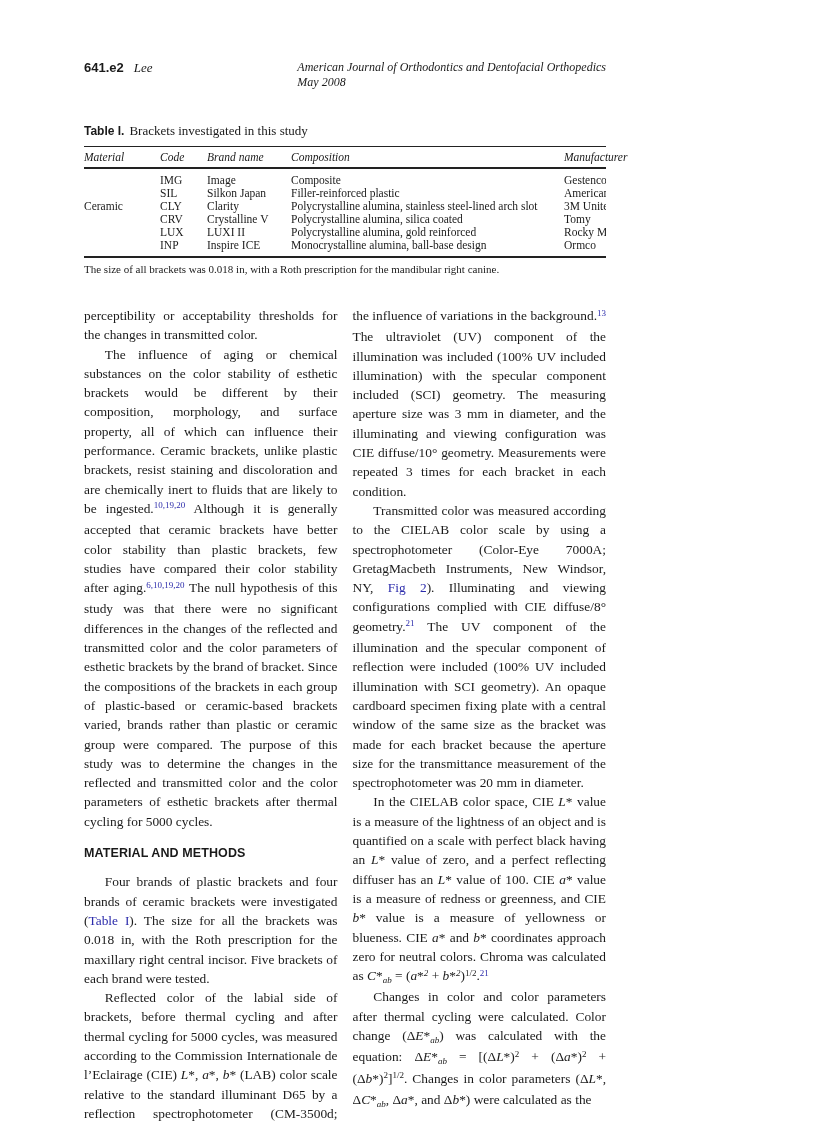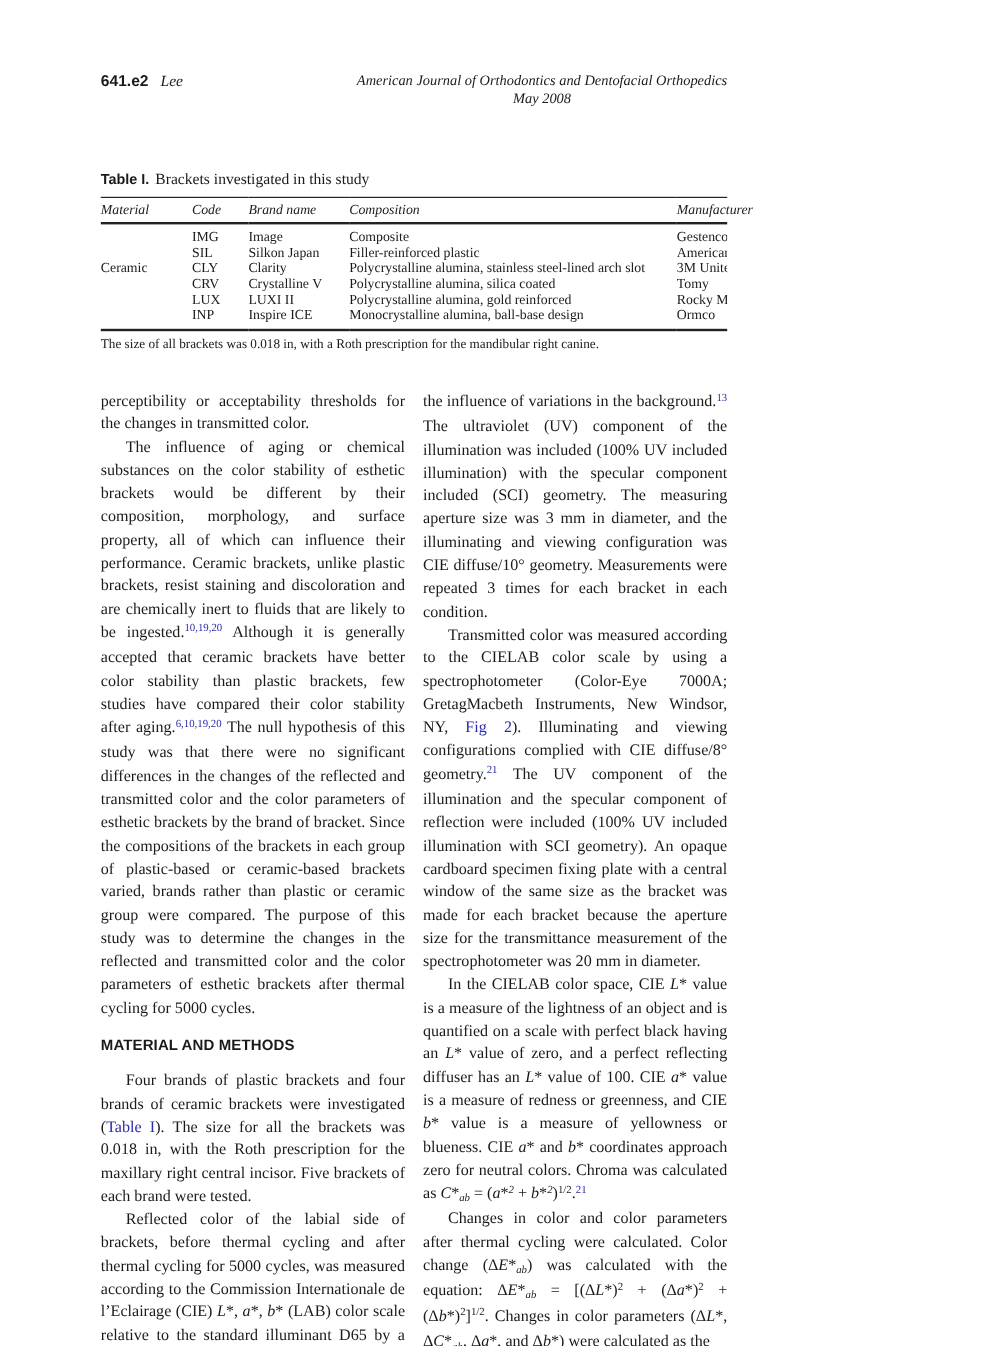--- a/index.html
+++ b/index.html
@@ -12,23 +12,23 @@
   .page{
     box-sizing:border-box;
     width:672px;min-height:1122px;
     padding:60px 66px 40px 84px;
   }
   
   .runhead{display:flex;justify-content:space-between;align-items:flex-start;}
   .runhead-left{font-size:13px;}
   .pagenum{font-family:"Liberation Sans","DejaVu Sans",sans-serif;font-weight:bold;font-size:13px;}
   .author{font-style:italic;margin-left:10px;font-size:13px;}
-  .runhead-right{text-align:center;font-style:italic;font-size:12px;line-height:15px;}
+  .runhead-right{text-align:left;font-style:italic;font-size:12px;line-height:15px;}
   
-  .tablewrap{margin-top:51px;}
+  .tablewrap{margin-top:33px;}
   .tbl-caption{font-size:13px;margin-bottom:7px;}
   .tbl-label{font-family:"Liberation Sans","DejaVu Sans",sans-serif;font-weight:bold;font-size:12px;margin-right:5px;}
   table.brackets{border-collapse:collapse;width:100%;table-layout:fixed;}
   table.brackets thead tr{border-top:1px solid #222;border-bottom:2px solid #222;}
   table.brackets th{
     font-style:italic;font-weight:normal;text-align:left;
     font-size:11.5px;padding:4px 0 4px 0;
   }
   table.brackets th.center{text-align:left;}
   table.brackets td{

